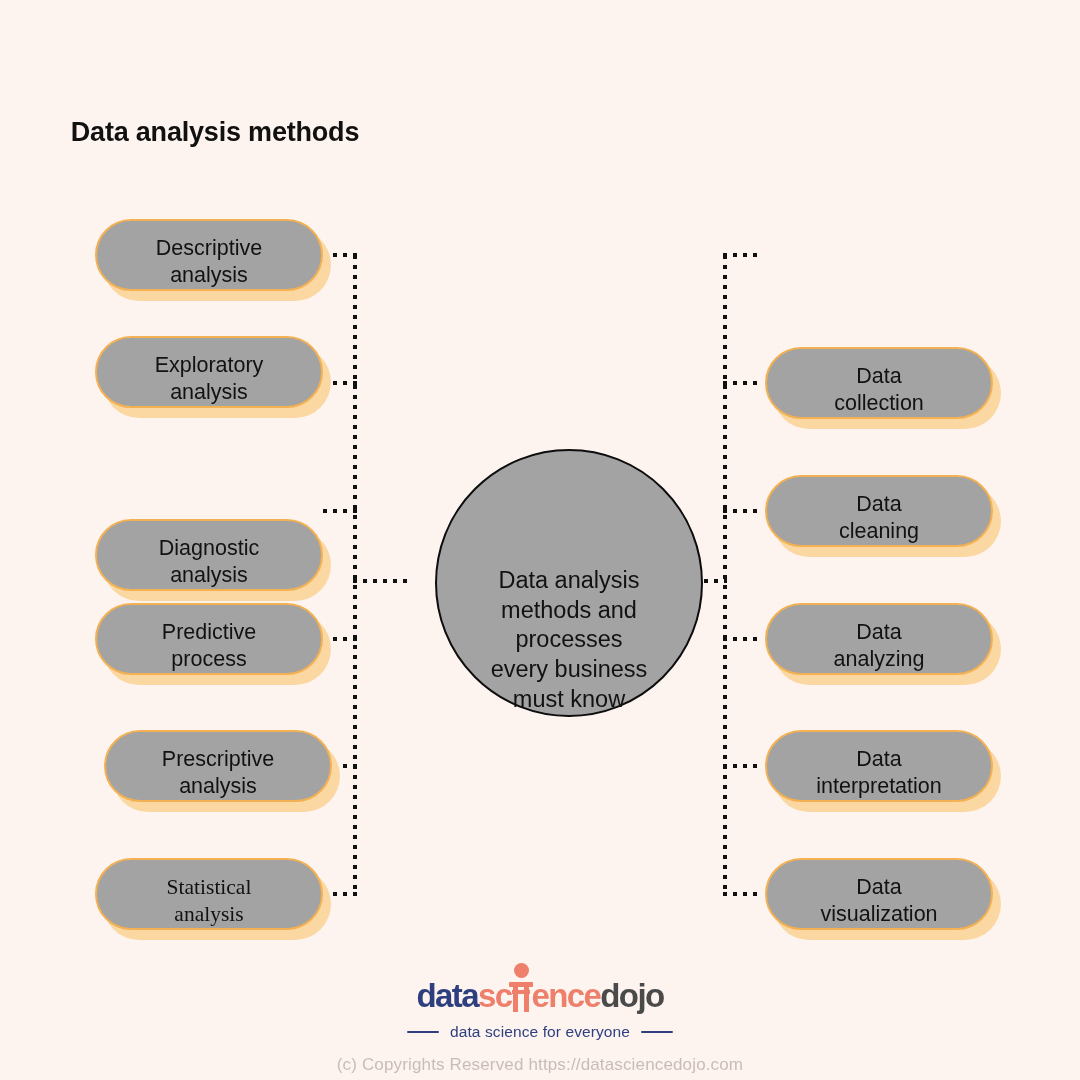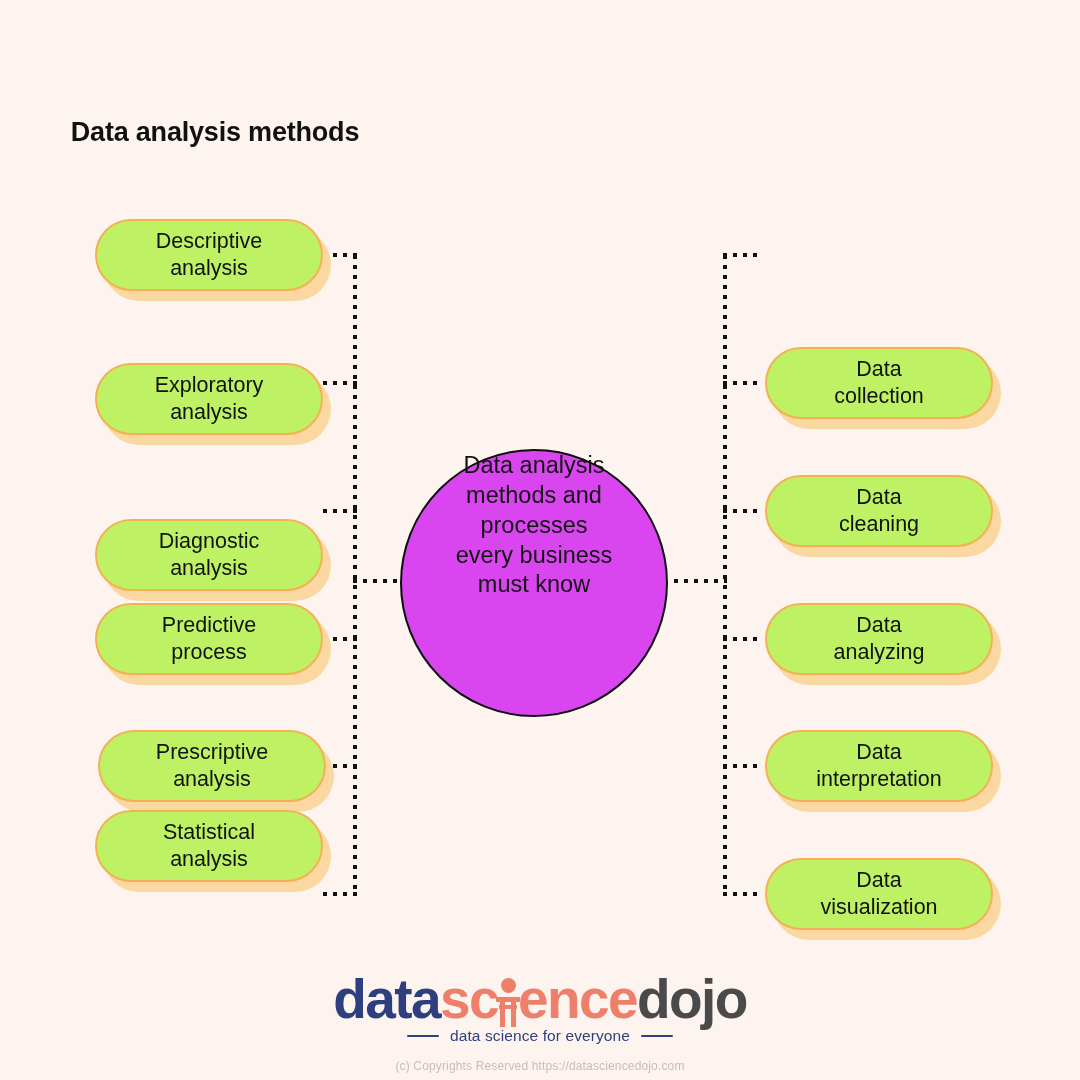--- a/index.html
+++ b/index.html
@@ -61,68 +61,68 @@
     background: #fbd8a2;
   }
   .pill {
     position: absolute;
     left: 0;
     top: 0;
     width: 228px;
     height: 72px;
     box-sizing: border-box;
     border-radius: 36px;
-    background: #bef264;
+    background: #a3a3a3;
     border: 2px solid #f3b153;
     display: flex;
-    align-items: center;
+    align-items: flex-end;
     justify-content: center;
   }
   .pill-label {
     font-size: 21.5px;
     line-height: 1.26;
     color: #121212;
     text-align: center;
     white-space: pre-line;
     padding: 0 10px;
   }
 
   
   #center-circle {
     position: absolute;
-    left: 400px;
+    left: 435px;
     top: 449px;
     width: 264px;
     height: 264px;
     border-radius: 50%;
     border: 2.2px solid #0d0d0d;
-    background: #d946ef;
+    background: #a3a3a3;
     display: flex;
-    align-items: flex-start;
+    align-items: flex-end;
     justify-content: center;
   }
   #center-text {
     font-size: 23.5px;
     line-height: 1.27;
     text-align: center;
     color: #121212;
     white-space: pre-line;
     width: 218px;
   }
 
   
   #footer {
     position: absolute;
     left: 0;
     top: 972px;
     width: 1080px;
     text-align: center;
   }
   #logo-wordmark {
-    font-size: 55px;
+    font-size: 33px;
     font-weight: bold;
     letter-spacing: -1.6px;
     line-height: 1;
     height: 46px;
     position: relative;
     display: inline-block;
   }
   .lg-data  { color: #2e3f7f; }
   .lg-sc    { color: #ee7f6b; }
   .lg-ence  { color: #ee7f6b; }
@@ -191,21 +191,21 @@
   }
   .tag-rule {
     display: inline-block;
     width: 32px;
     height: 2.6px;
     background: #2e3f7f;
     border-radius: 2px;
   }
   #copyright {
     margin-top: 14px;
-    font-size: 12px;
+    font-size: 17px;
     color: #c9bcb8;
     letter-spacing: 0.15px;
   }
 </style>
 </head>
 <body>
 
 <div id="canvas">
 
   <svg id="connectors" viewBox="0 0 1080 1080" width="1080" height="1080">
@@ -240,21 +240,21 @@
 
 
   <div class="pill-wrap" style="left:95px;  top:219px;">
     <div class="pill-shadow"></div>
     <div class="pill">
       <span class="pill-label">Descriptive
 analysis</span>
     </div>
   </div>
 
-  <div class="pill-wrap" style="left:95px;  top:363px;">
+  <div class="pill-wrap" style="left:95px;  top:336px;">
     <div class="pill-shadow"></div>
     <div class="pill">
       <span class="pill-label">Exploratory
 analysis</span>
     </div>
   </div>
 
   <div class="pill-wrap" style="left:95px;  top:475px;margin-top:44px;">
     <div class="pill-shadow"></div>
     <div class="pill">
@@ -264,29 +264,29 @@
   </div>
 
   <div class="pill-wrap" style="left:95px;  top:603px;">
     <div class="pill-shadow"></div>
     <div class="pill">
       <span class="pill-label">Predictive
 process</span>
     </div>
   </div>
 
-  <div class="pill-wrap" style="left:98px;  top:730px;">
+  <div class="pill-wrap" style="left:104px;  top:730px;">
     <div class="pill-shadow"></div>
     <div class="pill">
       <span class="pill-label">Prescriptive
 analysis</span>
     </div>
   </div>
 
-  <div class="pill-wrap" style="left:95px;  top:810px;">
+  <div class="pill-wrap" style="left:95px;  top:858px;font-family:Liberation Serif, serif;">
     <div class="pill-shadow"></div>
     <div class="pill">
       <span class="pill-label">Statistical
 analysis</span>
     </div>
   </div>
 
 
   <div class="pill-wrap" style="left:765px; top:347px;">
     <div class="pill-shadow"></div>

